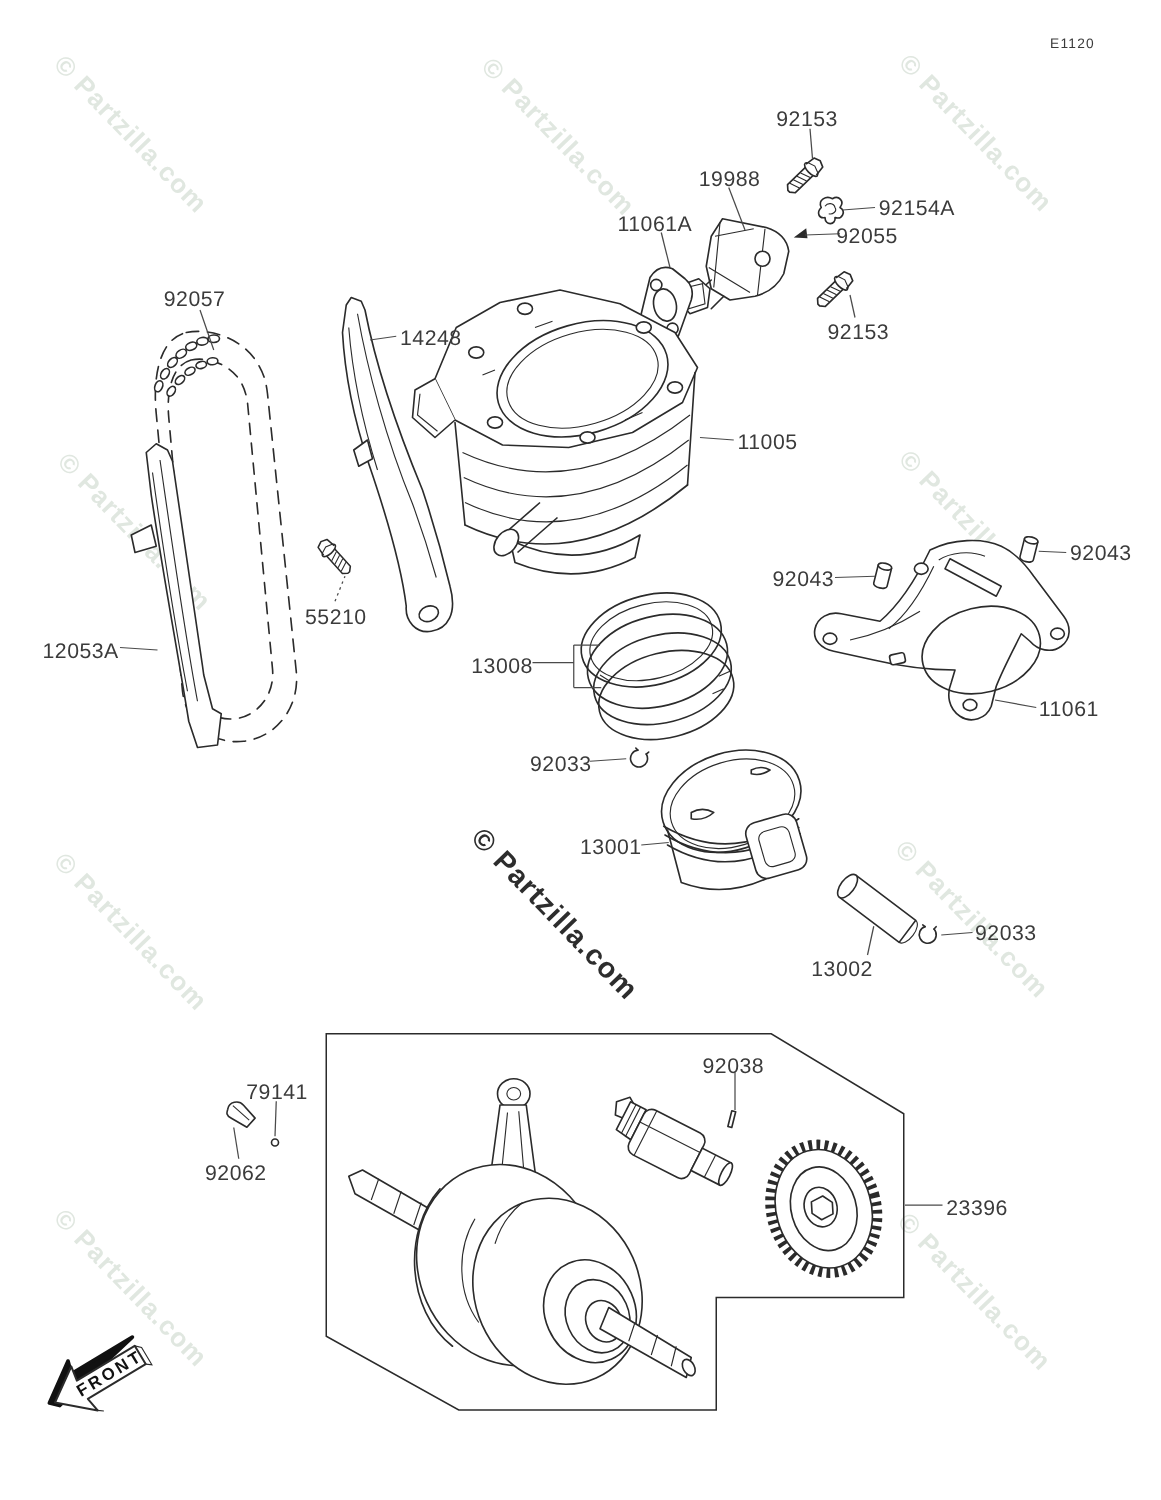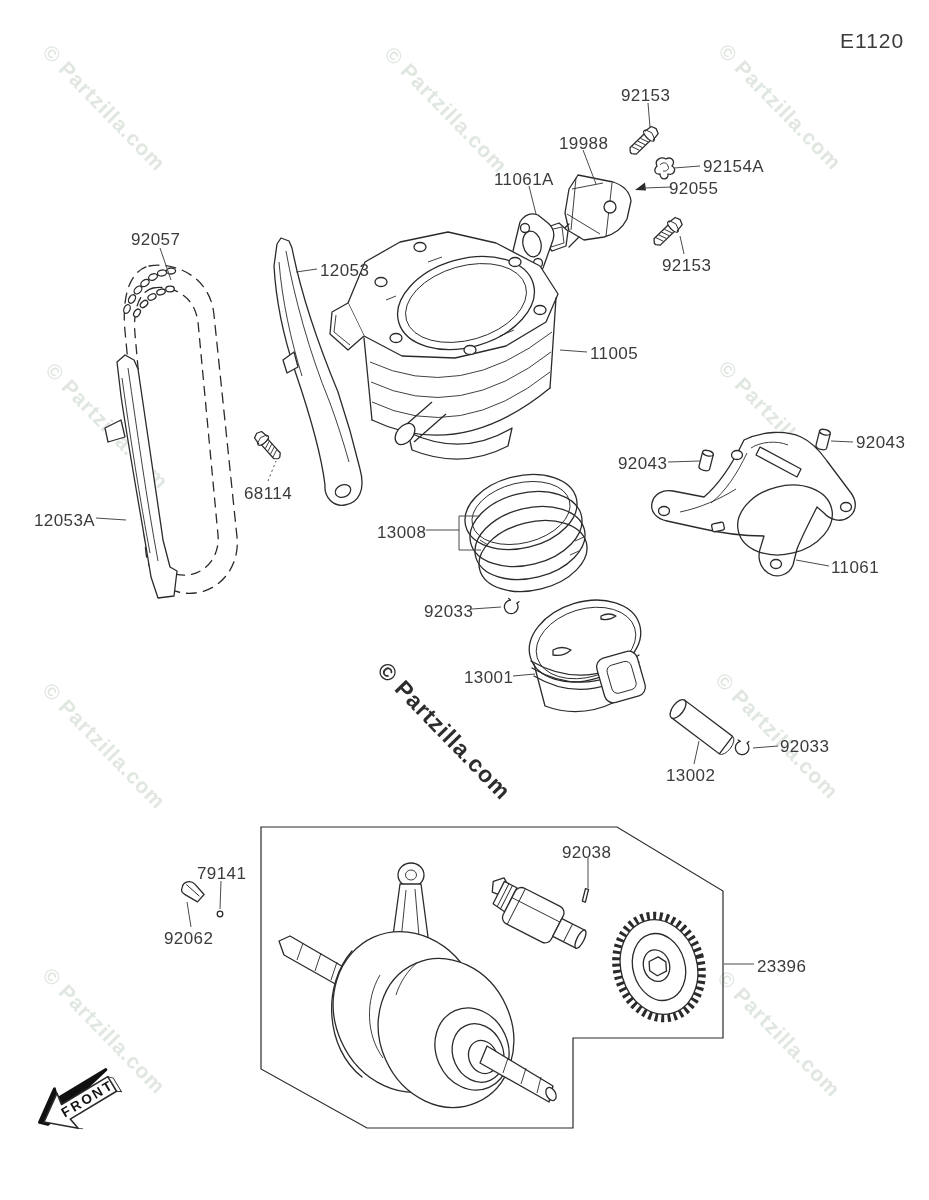--- a/index.html
+++ b/index.html
@@ -1,20 +1,20 @@
 <!DOCTYPE html>
 <html><head>
 <meta charset="utf-8">
 <style>
   html,body{margin:0;padding:0;background:#fff;}
   .canvas{position:relative;width:929px;height:1200px;background:#ffffff;overflow:hidden;
           font-family:"Liberation Sans",sans-serif;}
   .part-label{position:absolute;font-size:17px;color:#3b3b3b;letter-spacing:.4px;
               white-space:nowrap;cursor:pointer;}
-  .code-label{position:absolute;font-size:21px;color:#3b3b3b;letter-spacing:1px;white-space:nowrap;}
+  .code-label{position:absolute;font-size:11px;color:#3b3b3b;letter-spacing:1px;white-space:nowrap;}
   .wm{position:absolute;font-size:21px;font-weight:bold;color:#e0e7e0;letter-spacing:1px;
       transform-origin:0 0;transform:rotate(46deg);white-space:nowrap;user-select:none;}
   .wm.dark{color:#2d2d2d;font-size:23px;}
   svg.art{position:absolute;left:0;top:0;}
   .ln{stroke:#2b2b2b;stroke-width:1.3;fill:none;stroke-linecap:round;stroke-linejoin:round;}
   .lnw{stroke:#2b2b2b;stroke-width:1.3;fill:#ffffff;stroke-linejoin:round;}
   .thin{stroke:#2b2b2b;stroke-width:.9;fill:none;}
   .leader{stroke:#4a4a4a;stroke-width:1;fill:none;}
   .dash{stroke-dasharray:10 7;}
   .dash2{stroke-dasharray:9 7;}
@@ -277,29 +277,29 @@
 
   <span class="code-label" style="left:840px;top:29px">E1120</span>
 
   <span class="part-label" style="left:621px;top:86px">92153</span>
   <span class="part-label" style="left:559px;top:134px">19988</span>
   <span class="part-label" style="left:494px;top:170px">11061A</span>
   <span class="part-label" style="left:703px;top:157px">92154A</span>
   <span class="part-label" style="left:669px;top:179px">92055</span>
   <span class="part-label" style="left:662px;top:256px">92153</span>
   <span class="part-label" style="left:131px;top:230px">92057</span>
-  <span class="part-label" style="left:320px;top:261px">12053</span>
+  <span class="part-label" style="left:320px;top:261px">14248</span>
   <span class="part-label" style="left:590px;top:344px">11005</span>
   <span class="part-label" style="left:856px;top:433px">92043</span>
   <span class="part-label" style="left:618px;top:454px">92043</span>
-  <span class="part-label" style="left:244px;top:484px">68114</span>
+  <span class="part-label" style="left:244px;top:484px">55210</span>
   <span class="part-label" style="left:377px;top:523px">13008</span>
   <span class="part-label" style="left:831px;top:558px">11061</span>
   <span class="part-label" style="left:34px;top:511px">12053A</span>
   <span class="part-label" style="left:424px;top:602px">92033</span>
   <span class="part-label" style="left:464px;top:668px">13001</span>
-  <span class="part-label" style="left:666px;top:766px">13002</span>
+  <span class="part-label" style="left:649px;top:766px">13002</span>
   <span class="part-label" style="left:780px;top:737px">92033</span>
   <span class="part-label" style="left:197px;top:864px">79141</span>
   <span class="part-label" style="left:164px;top:929px">92062</span>
   <span class="part-label" style="left:562px;top:843px">92038</span>
   <span class="part-label" style="left:757px;top:957px">23396</span>
 </div>
 
 </body></html>

